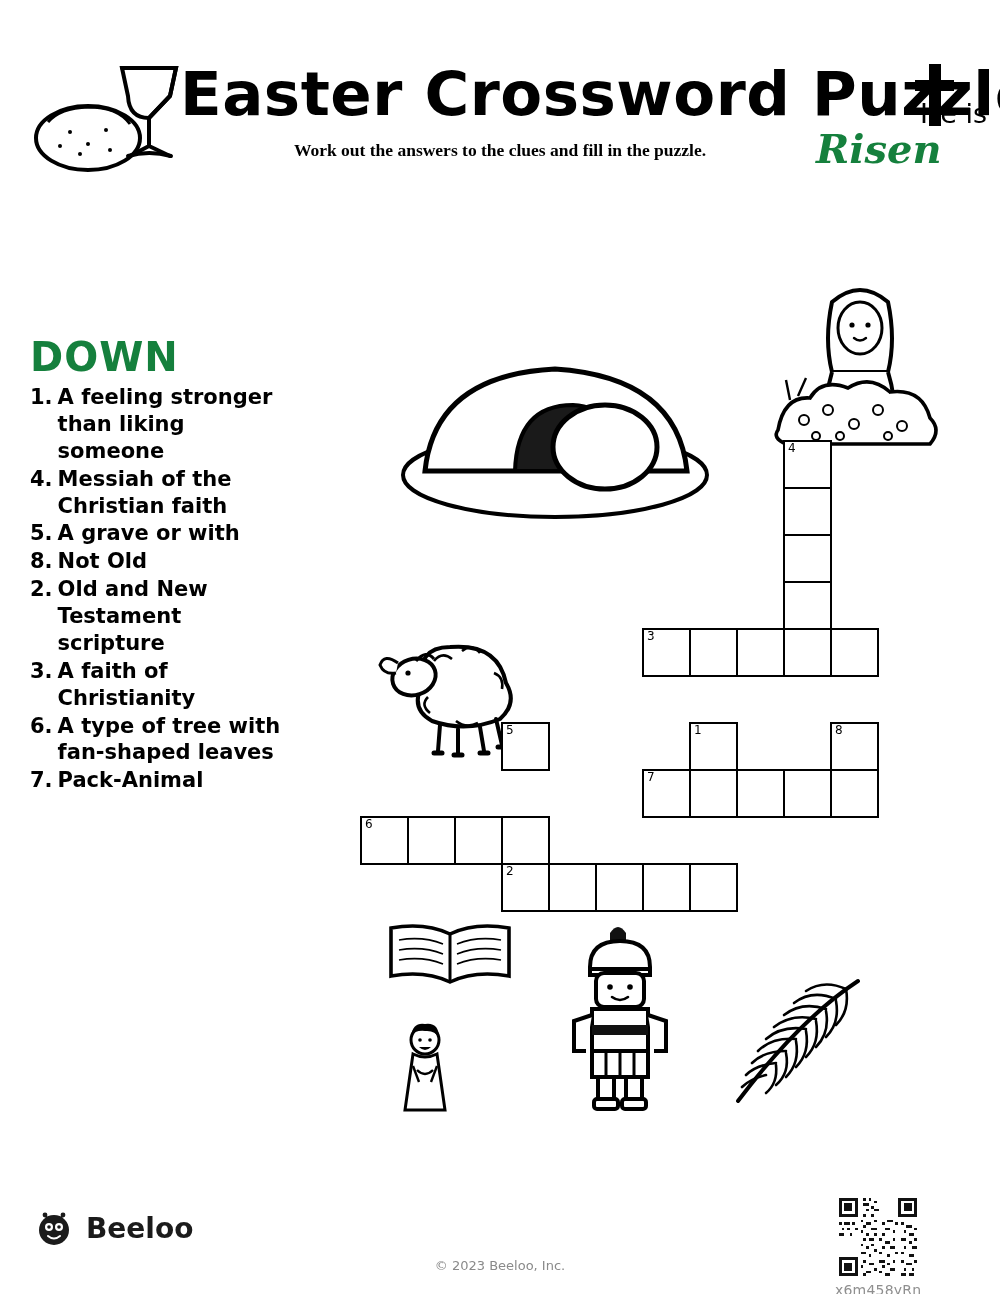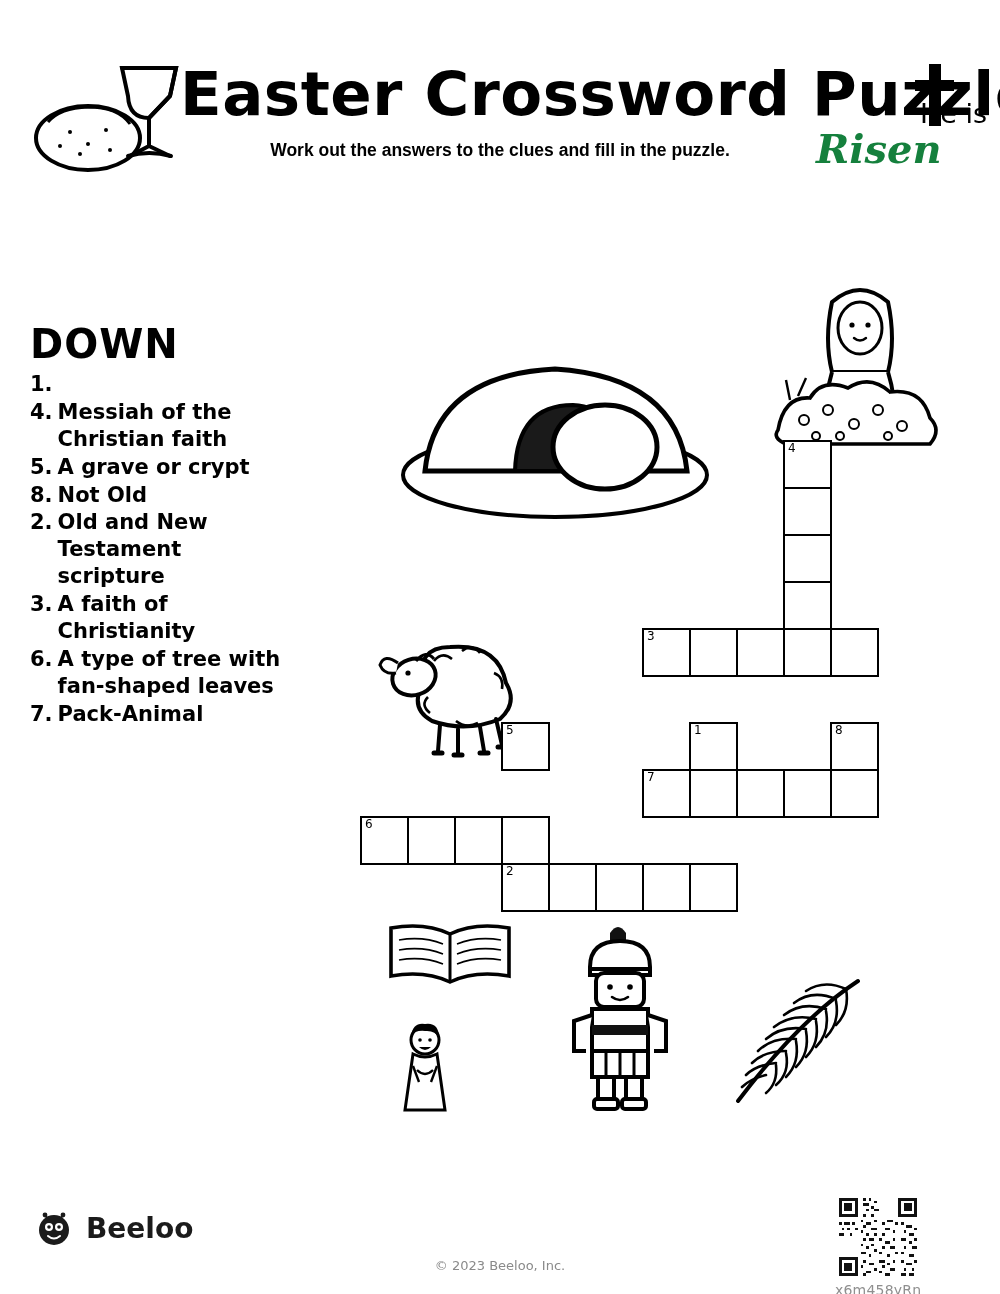--- a/index.html
+++ b/index.html
@@ -38,21 +38,21 @@
     font-family: "DejaVu Sans", sans-serif;
     font-weight: 700;
     font-size: 61px;
     letter-spacing: 0.5px;
     line-height: 1.05;
     color: #000;
     white-space: nowrap;
   }
   #page-subtitle {
     margin-top: 14px;
-    font-family: Liberation Sans, sans-serif;
+    font-family: Liberation Serif, serif;
     font-weight: 700;
     font-size: 17.5px;
     color: #000;
     white-space: nowrap;
   }
   #risen-block {
     position: absolute;
     left: 812px; top: 100px;
     width: 175px;
     text-align: left;
@@ -85,22 +85,22 @@
   #clues {
     position: absolute;
     left: 30px; top: 320px;
     width: 260px;
   }
   .clue-heading {
     font-family: "DejaVu Sans", sans-serif;
     font-weight: 700;
     font-size: 40px;
     letter-spacing: 1px;
-    color: #000000;
-    margin: 3px 0 6px 0;
+    color: #15803d;
+    margin: 16px 0 6px 0;
     line-height: 1.05;
   }
   #across-heading { margin-top: 58px; }
   .clue-list {
     list-style: none;
     margin: 0;
     padding: 0;
   }
   .clue-item {
     font-family: "DejaVu Sans", sans-serif;
@@ -230,28 +230,29 @@
     <div id="risen-line2">Risen</div>
   </div>
 </div>
 
 <div id="clues">
 
   <div class="clue-heading">DOWN</div>
   <ul class="clue-list">
     <li class="clue-item">
       <span class="clue-num">1.</span>
+      <span class="clue-text">A feeling stronger than liking someone</span>
     </li>
     <li class="clue-item">
       <span class="clue-num">4.</span>
       <span class="clue-text">Messiah of the Christian faith</span>
     </li>
     <li class="clue-item">
       <span class="clue-num">5.</span>
-      <span class="clue-text">A grave or crypt</span>
+      <span class="clue-text">A grave or with</span>
     </li>
     <li class="clue-item">
       <span class="clue-num">8.</span>
       <span class="clue-text">Not Old</span>
     </li>
   </ul>
 
   <ul class="clue-list">
     <li class="clue-item">
       <span class="clue-num">2.</span>

